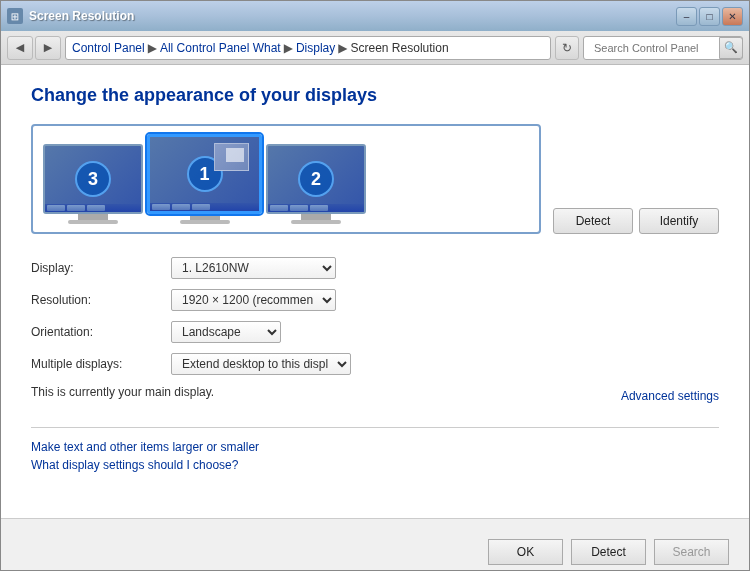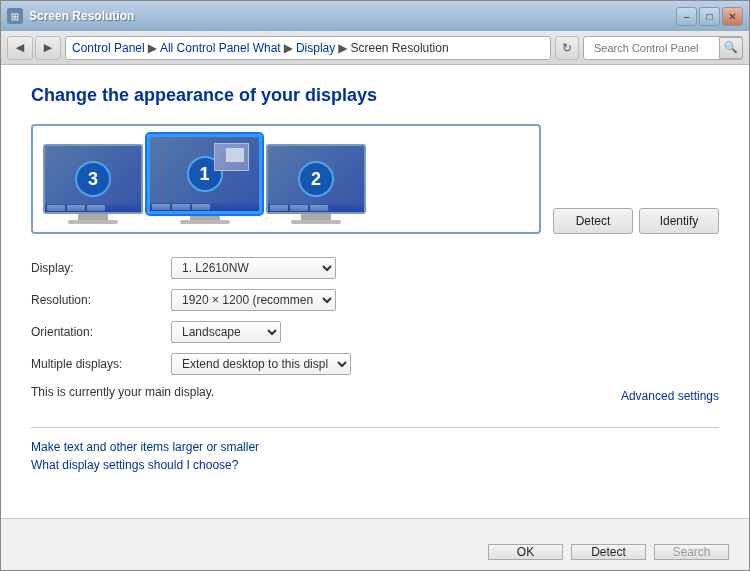--- a/index.html
+++ b/index.html
@@ -351,21 +351,21 @@
       background: #f0f0f0;
       border-top: 1px solid #ccc;
       display: flex;
       align-items: center;
       justify-content: flex-end;
       padding: 0 20px;
       gap: 8px;
     }
 
     .action-btn {
-      width: 75px; height: 16px;
+      width: 75px; height: 26px;
       background: linear-gradient(to bottom, #f5f5f5, #e0e0e0);
       border: 1px solid #aaa;
       border-radius: 0;
       cursor: pointer;
       font-size: 12px;
       color: #222;
       display: flex; align-items: center; justify-content: center; margin-top: 15px;
     }
 
     .action-btn.disabled {

